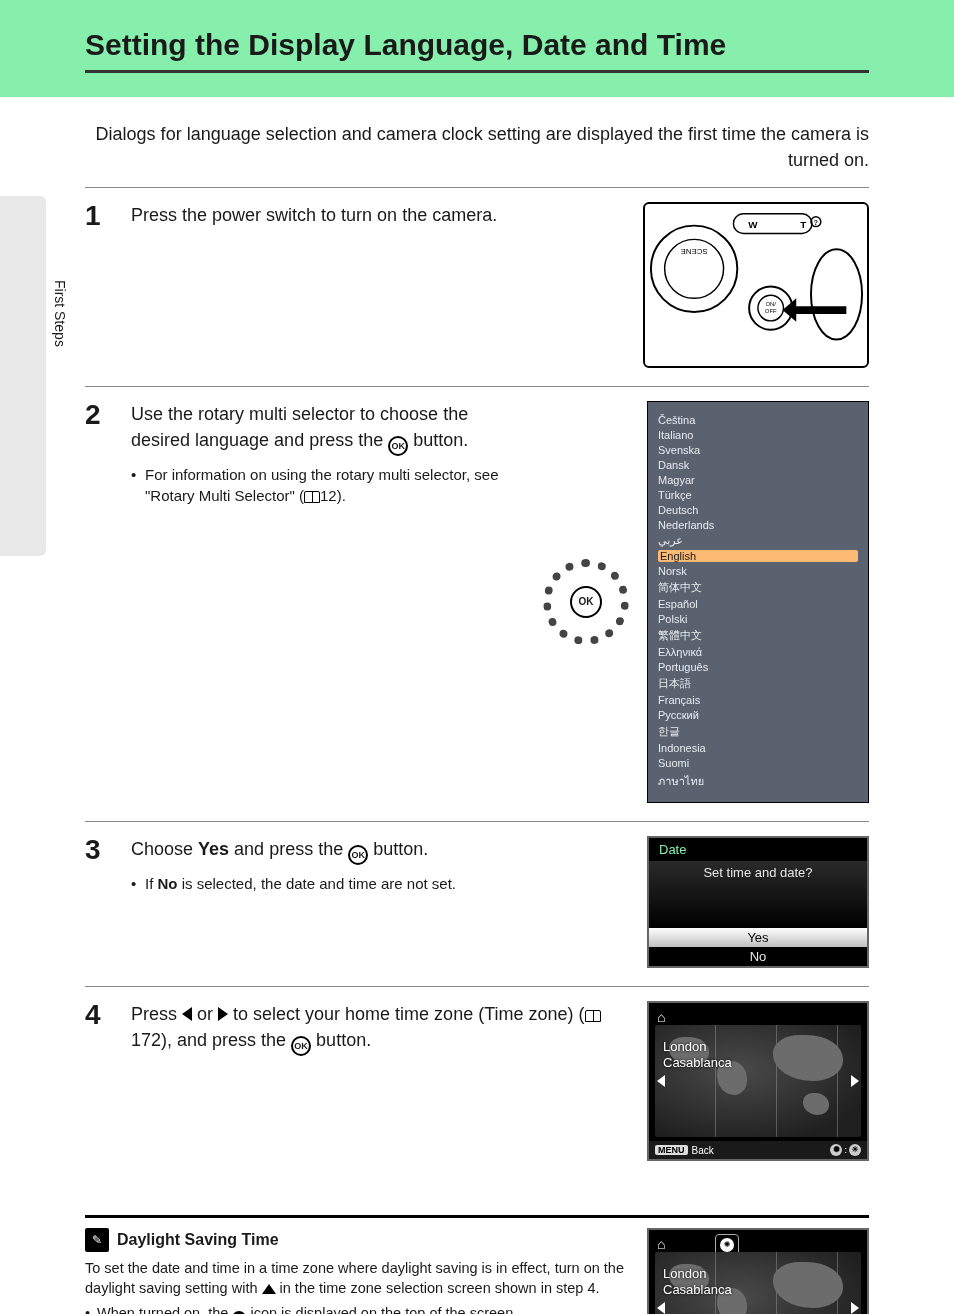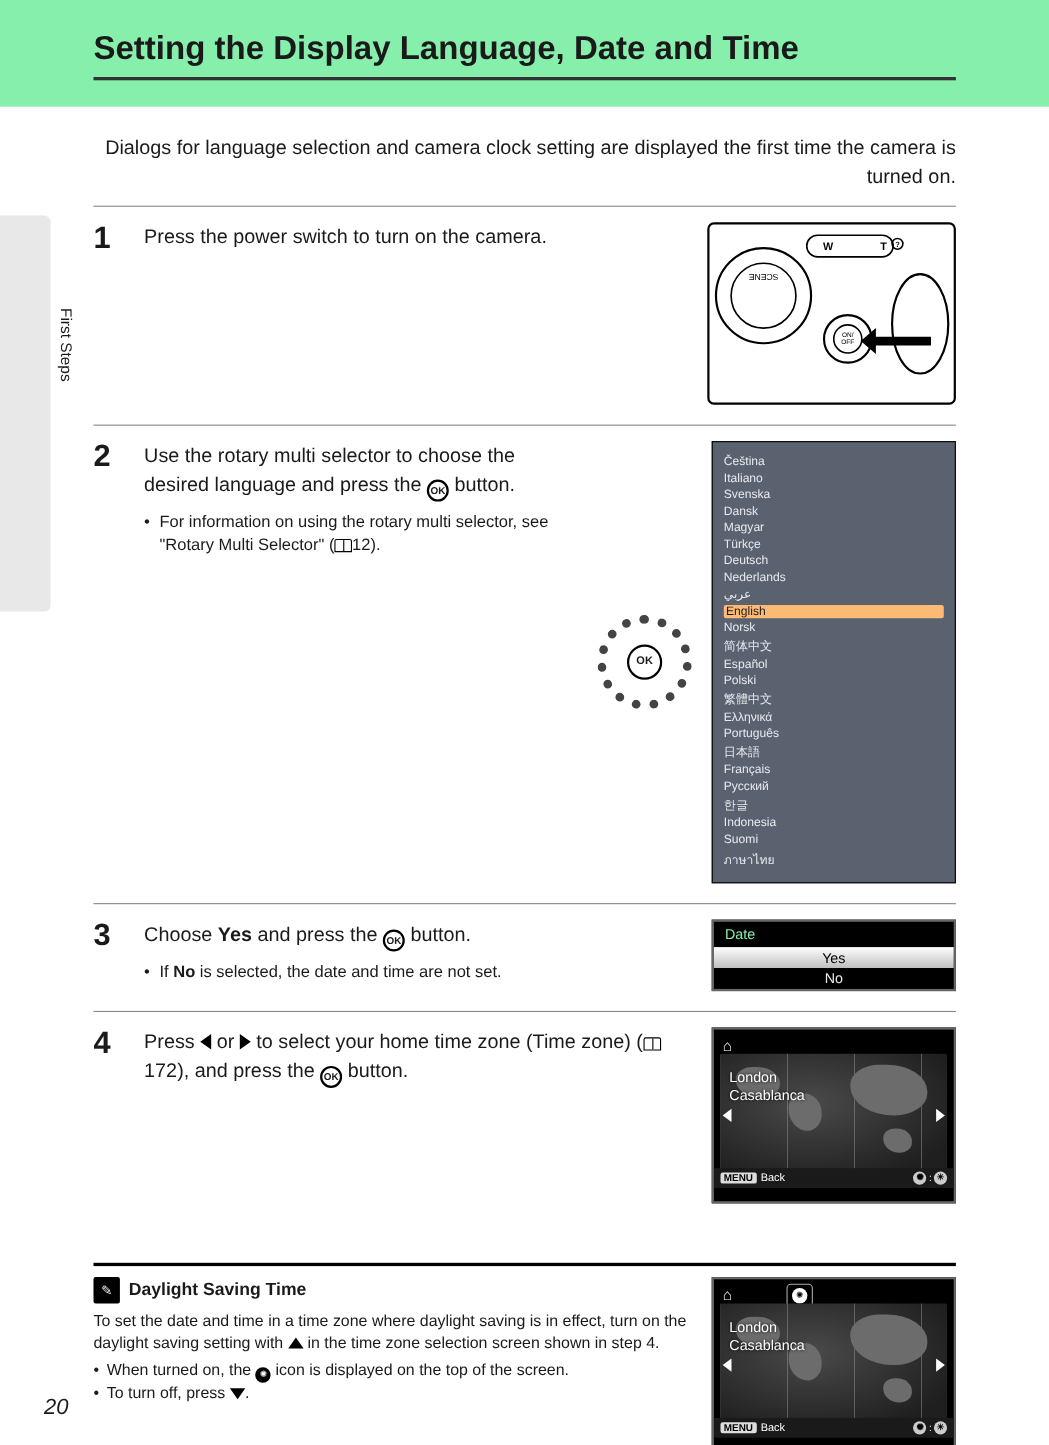--- a/index.html
+++ b/index.html
@@ -80,21 +80,21 @@
   .tz-screen .dst-badge { position: absolute; left: 66px; top: 4px; width: 24px; height: 22px; border: 1.5px solid #aaa; border-radius: 4px; display: flex; align-items: center; justify-content: center; }
   .tz-screen .city { position: absolute; left: 14px; font-size: 13px; text-shadow: 0 0 3px #000; }
   .tz-screen .map { position: absolute; inset: 22px 6px 22px 6px; background: radial-gradient(ellipse at 40% 40%, #4a4a4a 0%, #1f1f1f 80%); border-radius: 2px; }
   .tz-screen .map::before { content:""; position:absolute; inset:0; background:
       repeating-linear-gradient(to right, transparent 0 60px, rgba(170,170,170,.4) 60px 61px);
   }
   .tz-screen .mapland { position:absolute; width:40px; height:28px; background:#6c6c6c; border-radius:40% 55% 45% 60%; }
   .tz-screen .larrow, .tz-screen .rarrow { position: absolute; top: 50%; width: 0; height: 0; margin-top: -6px; }
   .tz-screen .larrow { left: 8px; border-top: 6px solid transparent; border-bottom: 6px solid transparent; border-right: 8px solid #fff; }
   .tz-screen .rarrow { right: 8px; border-top: 6px solid transparent; border-bottom: 6px solid transparent; border-left: 8px solid #fff; }
-  .tz-screen .bar { position: absolute; left: 0; right: 0; bottom: 12px; height: 18px; background: #1a1a1a; display: flex; align-items: center; justify-content: space-between; padding: 0 6px; font-size: 10px; }
+  .tz-screen .bar { position: absolute; left: 0; right: 0; bottom: 0; height: 18px; background: #1a1a1a; display: flex; align-items: center; justify-content: space-between; padding: 0 6px; font-size: 10px; }
   .tz-screen .menu { background: #ddd; color: #000; font-weight: 700; padding: 0 3px; border-radius: 2px; font-size: 9px; }
   .tz-screen .barlabel { margin-left:4px; flex:1; }
   .tz-screen .righticons { display:flex; align-items:center; gap:2px; }
   .tz-screen .circleicon { width:12px; height:12px; border-radius:50%; background:#ccc; color:#000; font-size:8px; line-height:12px; text-align:center; font-weight:700; }
 
   .left-tab { position: absolute; left: 0; top: 196px; width: 46px; height: 360px; background: #e8e8e8; border-radius: 0 6px 6px 0; }
 </style>
 </head>
 <body>
 
@@ -192,20 +192,21 @@
         <p class="step-text">
           <span>Choose </span><b>Yes</b><span> and press the </span><span class="ok-inline">OK</span><span> button.</span>
         </p>
         <p class="sub">
           <span>If </span><b>No</b><span> is selected, the date and time are not set.</span>
         </p>
       </div>
       <div class="step-figure">
         <div class="date-screen">
           <div class="titlebar">Date</div>
+          <div class="prompt">Set time and date?</div>
           <div class="opt hi">Yes</div>
           <div class="opt">No</div>
         </div>
       </div>
     </div>
 
     <div class="step">
       <div class="step-num">4</div>
       <div class="step-body">
         <p class="step-text">

